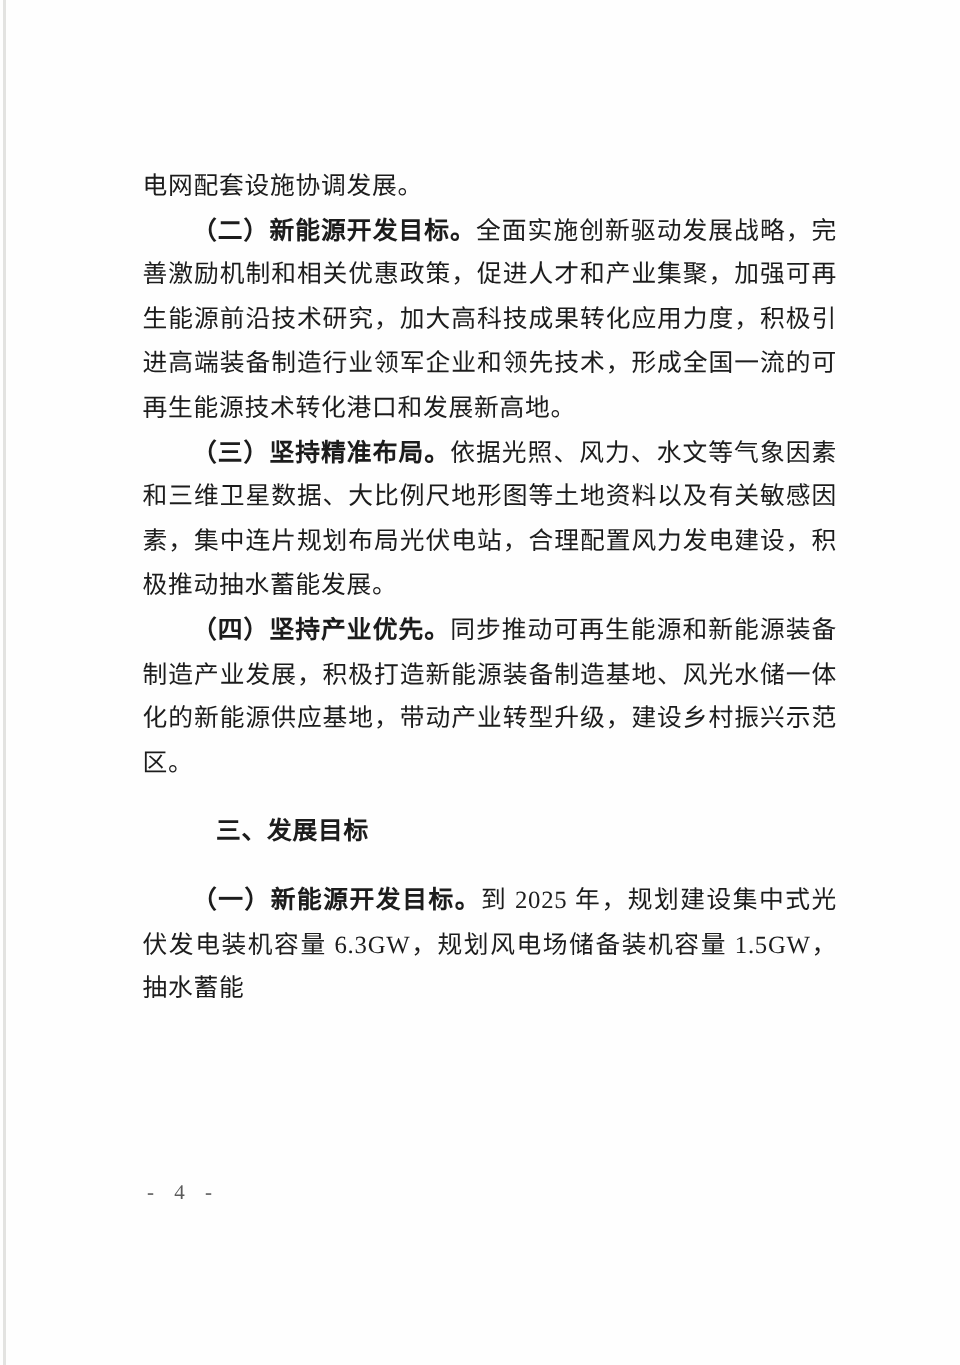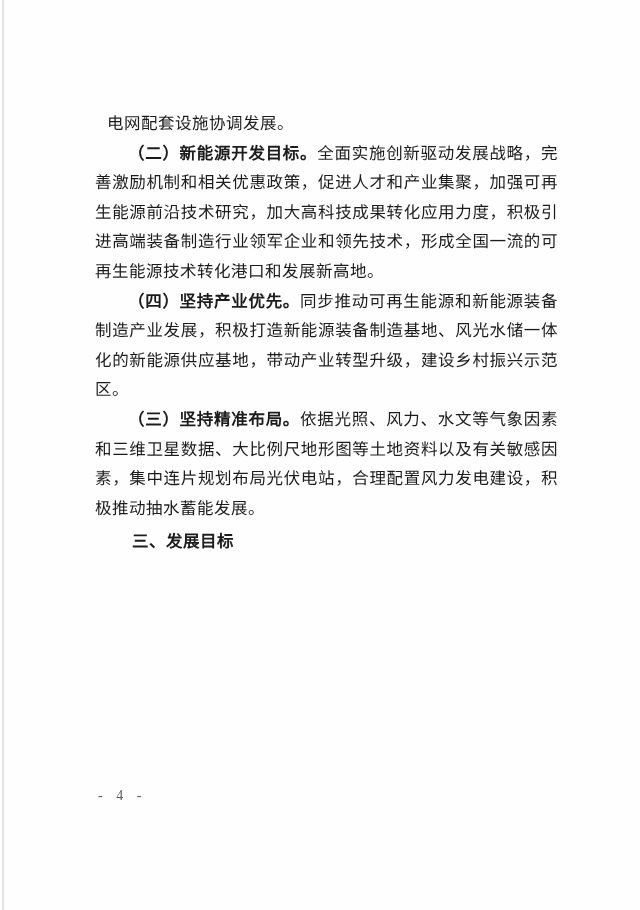--- a/index.html
+++ b/index.html
@@ -37,27 +37,26 @@
   .para {
     margin: 0;
     font-size: 16.5px;
     line-height: 29.6px;
     text-align: justify;
     text-indent: 2em;
     letter-spacing: 0.5px;
   }
   .para.continuation {
     text-indent: 0;
-    margin-left: 12px;
   }
   .lead {
     font-weight: 700;
   }
   .heading {
-    margin: 4px;
+    margin: 16px;
     font-size: 16.5px;
     line-height: 29.6px;
     font-weight: 700;
     text-indent: 2em;
     letter-spacing: 0.5px;
   }
   .page-number {
     position: absolute;
     left: 98px;
     top: 786px;
@@ -71,23 +70,24 @@
 <body>
 
 <div class="page">
   <div class="scan-edge"></div>
 
   <div class="content">
     <p class="para continuation">电网配套设施协调发展。</p>
 
     <p class="para"><strong class="lead">（二）新能源开发目标。</strong><span>全面实施创新驱动发展战略，完善激励机制和相关优惠政策，促进人才和产业集聚，加强可再生能源前沿技术研究，加大高科技成果转化应用力度，积极引进高端装备制造行业领军企业和领先技术，形成全国一流的可再生能源技术转化港口和发展新高地。</span></p>
 
+    <p class="para"><strong class="lead">（三）坚持精准布局。</strong><span>依据光照、风力、水文等气象因素和三维卫星数据、大比例尺地形图等土地资料以及有关敏感因素，集中连片规划布局光伏电站，合理配置风力发电建设，积极推动抽水蓄能发展。</span></p>
+
     <p class="para"><strong class="lead">（四）坚持产业优先。</strong><span>同步推动可再生能源和新能源装备制造产业发展，积极打造新能源装备制造基地、风光水储一体化的新能源供应基地，带动产业转型升级，建设乡村振兴示范区。</span></p>
-
-    <p class="para"><strong class="lead">（三）坚持精准布局。</strong><span>依据光照、风力、水文等气象因素和三维卫星数据、大比例尺地形图等土地资料以及有关敏感因素，集中连片规划布局光伏电站，合理配置风力发电建设，积极推动抽水蓄能发展。</span></p>
 
     <p class="heading">三、发展目标</p>
 
 
+    <p class="para"><strong class="lead">（一）新能源开发目标。</strong><span>到 2025 年，规划建设集中式光伏发电装机容量 6.3GW，规划风电场储备装机容量 1.5GW，抽水蓄能</span></p>
   </div>
 
   <div class="page-number">- 4 -</div>
 </div>
 
 </body></html>

